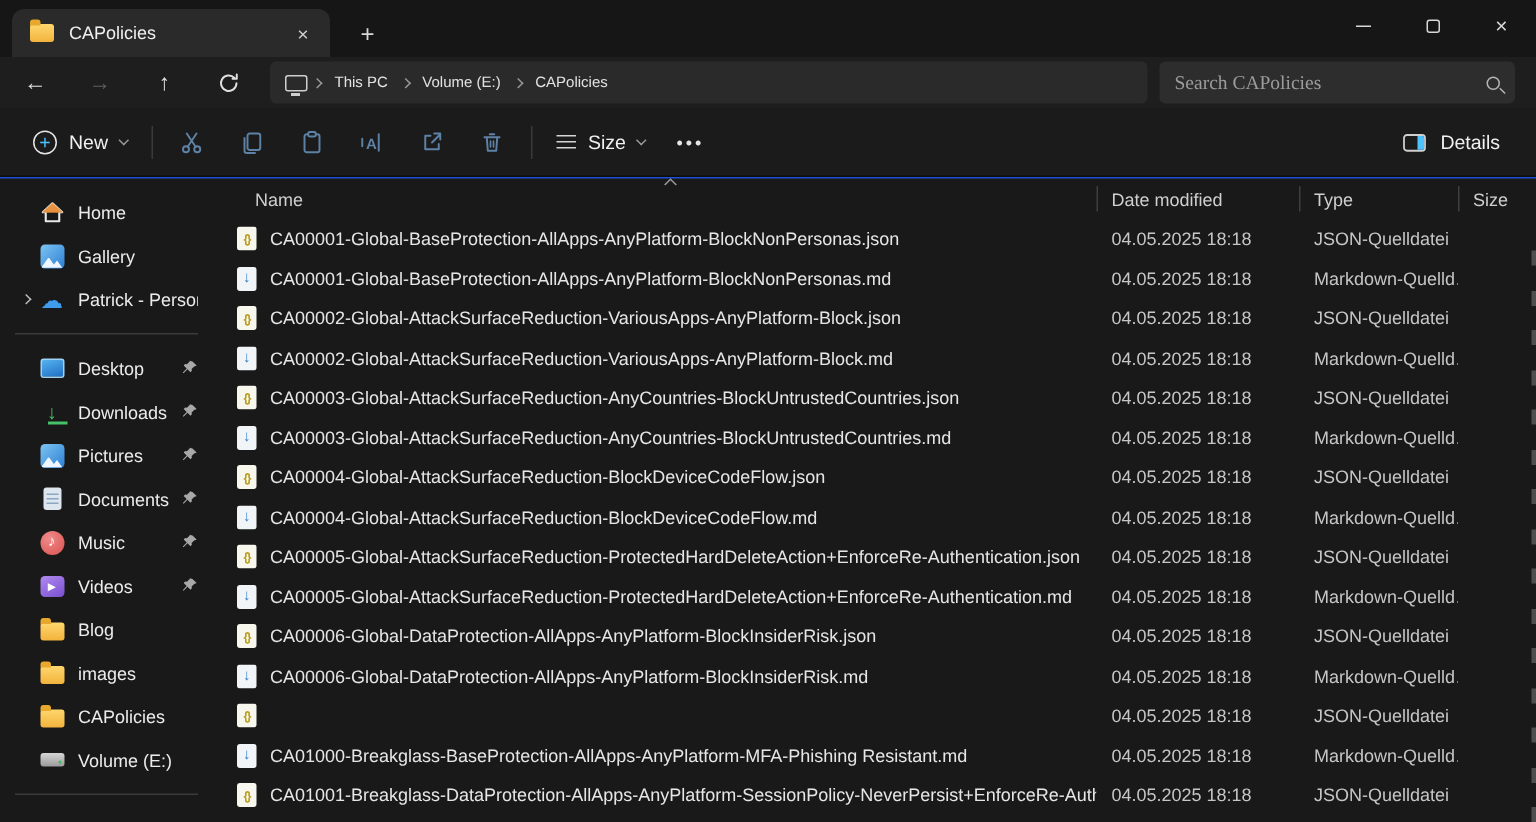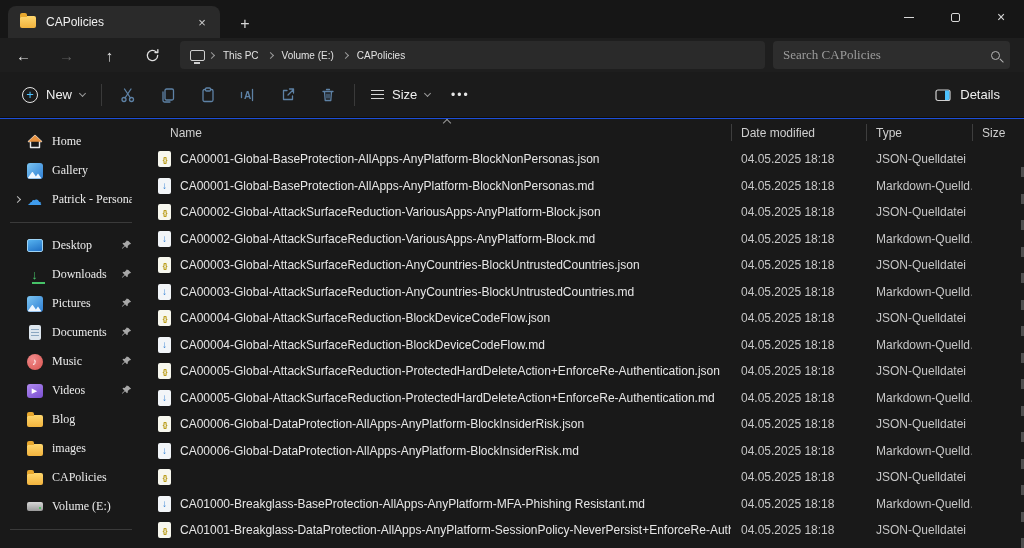--- a/index.html
+++ b/index.html
@@ -44,21 +44,21 @@
   .tsep { width:1px; height:22px; background:#3a3a3a; margin:0 6px; }
   .icobtn { width:40px; height:32px; display:flex; align-items:center; justify-content:center; border-radius:4px; }
   .newplus { width:16px; height:16px; border:1.4px solid #e6e6e6; border-radius:50%; display:flex; align-items:center; justify-content:center; color:#4cc2ff; font-size:13px; line-height:1; }
   .viewico { display:flex; flex-direction:column; gap:2.5px; }
   .viewico i { display:block; width:13px; height:1.6px; background:#d5d5d5; }
   .dots { color:#e6e6e6; font-size:12px; letter-spacing:2px; }
   .spacer { flex:1; }
 
   
   .main { position:absolute; top:119px; left:0; right:0; bottom:0; display:flex; background:#191919; }
-  .sidebar { width:142px; padding-top:8px; flex:0 0 auto;font-family:Liberation Serif, serif; }
+  .sidebar { width:142px; padding-top:8px; flex:0 0 auto; }
   .side-item { height:29px; display:flex; align-items:center; padding:0 8px 0 8px; position:relative; }
   .expander { width:18px; display:flex; align-items:center; justify-content:center; flex:0 0 auto; }
   .expander .chev { border-color:#bdbdbd; }
   .sicon { width:17px; height:17px; display:flex; align-items:center; justify-content:center; flex:0 0 auto; position:relative; }
   .slabel { font-size:12px; color:#ececec; margin-left:9px; white-space:nowrap; overflow:hidden; flex:1; }
   .pin { flex:0 0 auto; margin-right:2px; display:flex; }
   .side-div { height:1px; background:#3a3a3a; margin:8px 10px; }
 
   
   .i-gallery-icon,.i-pictures-icon { width:16px; height:16px; border-radius:3px; background:linear-gradient(135deg,#7cc5f2,#2f7fd4); position:relative; overflow:hidden; }

